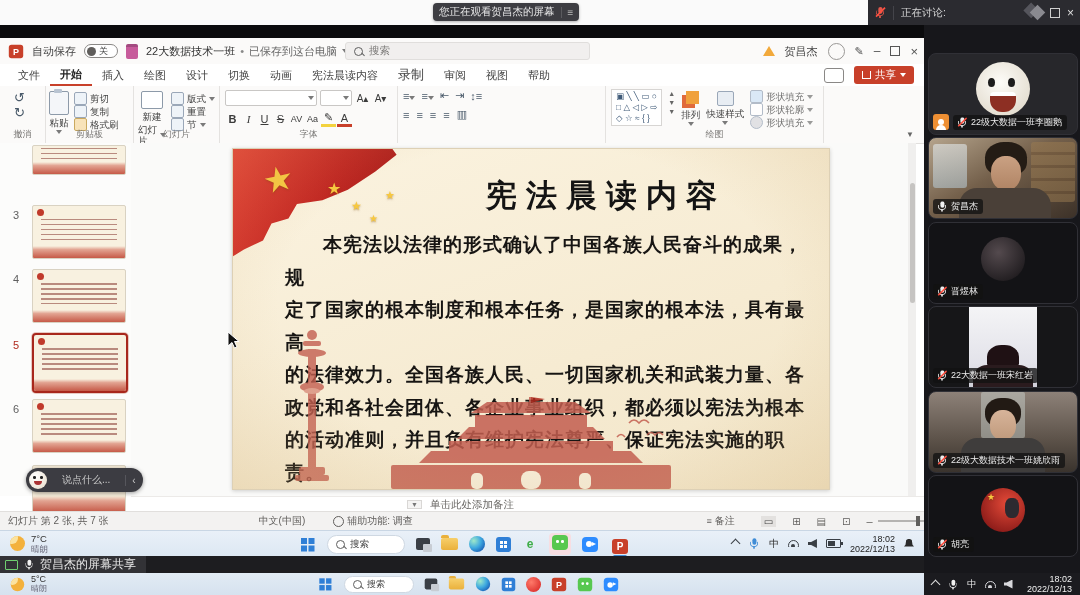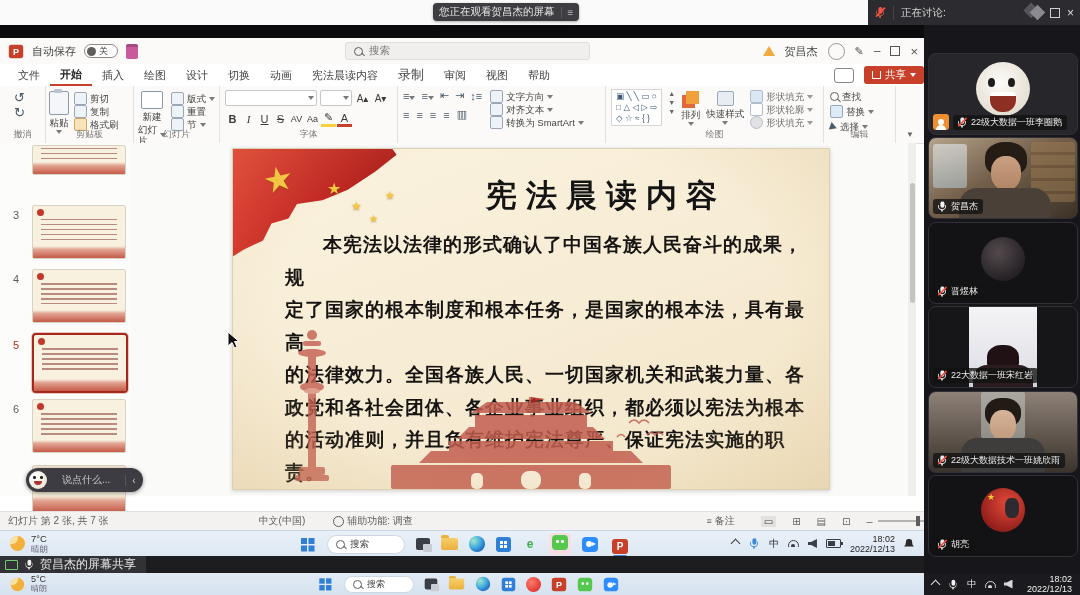--- a/index.html
+++ b/index.html
@@ -99,20 +99,26 @@
 <div class="abs" style="left:0;top:38px;width:924px;height:492px;background:#fff">
 
   <div class="abs f" style="left:0;top:0;width:924px;height:26px;background:#fbfaf9;gap:8px;padding:0 8px;box-sizing:border-box">
     <span class="pptic" style="transform:scale(.9)">P</span>
     <span style="font-size:11px;color:#444">自动保存</span>
     <span class="f" style="width:34px;height:14px;border:1px solid #8a8886;border-radius:8px;background:#fff;gap:3px;padding:0 2px;box-sizing:border-box">
       <span style="width:9px;height:9px;border-radius:50%;background:#605e5c;display:inline-block"></span>
       <span style="font-size:9px;color:#444">关</span>
     </span>
     <span style="width:12px;height:12px;background:#c75b9b;border-radius:2px;display:inline-block;border-top:3px solid #a34a80"></span>
+    <span class="f" style="gap:5px">
+      <span style="font-size:11px;color:#333">22大数据技术一班</span>
+      <span style="font-size:11px;color:#888">•</span>
+      <span style="font-size:11px;color:#666">已保存到这台电脑</span>
+      <span class="caret"></span>
+    </span>
     <span class="abs f" style="left:345px;top:4px;width:245px;height:18px;background:#f1efee;border:1px solid #e0dedc;border-radius:3px;gap:6px;padding:0 8px;box-sizing:border-box">
       <span class="mag"></span>
       <span style="font-size:10.5px;color:#7a7876">搜索</span>
     </span>
     <span class="abs f" style="right:6px;top:0;height:26px;gap:10px">
       <span style="width:0;height:0;border-left:6px solid transparent;border-right:6px solid transparent;border-bottom:10px solid #f2a93b;display:inline-block"></span>
       <span style="font-size:11px;color:#444">贺昌杰</span>
       <span style="width:15px;height:15px;border:1.4px solid #9a9896;border-radius:50%;position:relative;display:inline-block"></span>
       <span style="font-size:11px;color:#555;transform:rotate(0deg)">✎</span>
       <span style="font-size:12px;color:#555">–</span>
@@ -129,21 +135,21 @@
     <span style="font-size:11px;color:#444;padding:0 10px">设计</span>
     <span style="font-size:11px;color:#444;padding:0 10px">切换</span>
     <span style="font-size:11px;color:#444;padding:0 10px">动画</span>
     <span style="font-size:11px;color:#444;padding:0 10px">宪法晨读内容</span>
     <span style="font-size:13px;color:#444;padding:0 10px">录制</span>
     <span style="font-size:11px;color:#444;padding:0 10px">审阅</span>
     <span style="font-size:11px;color:#444;padding:0 10px">视图</span>
     <span style="font-size:11px;color:#444;padding:0 10px">帮助</span>
     <span style="flex:1"></span>
     <span style="width:18px;height:13px;border:1.2px solid #8a8886;border-radius:3px;margin-right:10px;position:relative"></span>
-    <span class="f" style="height:18px;background:#c8402a;border-radius:3px;gap:4px;padding:0 8px;">
+    <span class="f" style="height:18px;background:#c8402a;border-radius:3px;gap:4px;padding:0 8px;margin-right:10px">
       <span style="width:7px;height:7px;border:1.2px solid #fff;border-top:none;position:relative;display:inline-block"></span>
       <span style="font-size:10.5px;color:#fff">共享</span>
       <span class="caret w"></span>
     </span>
   </div>
 
   <div class="abs f" style="left:0;top:48px;width:924px;height:57px;background:#fbfaf9;border-bottom:1px solid #e1dfdd;align-items:stretch">
     <div class="grp" style="width:46px">
       <div style="padding:4px 0 0 14px;font-size:13px;color:#4a5a6a;line-height:15px">
         <div>↺</div>
@@ -233,37 +239,20 @@
           <span>↕≡</span>
         </div>
         <div class="f" style="gap:7px;font-size:11px;color:#4a5a6a;margin-top:6px">
           <span>≡</span>
           <span>≡</span>
           <span>≡</span>
           <span>≡</span>
           <span>▥</span>
         </div>
       </div>
-      <div style="margin-top:1px">
-        <div class="rbtn">
-            <span class="chip"></span>
-            <span>文字方向</span>
-            <span class="caret"></span>
-          </div>
-        <div class="rbtn">
-            <span class="chip"></span>
-            <span>对齐文本</span>
-            <span class="caret"></span>
-          </div>
-        <div class="rbtn">
-            <span class="chip"></span>
-            <span>转换为 SmartArt</span>
-            <span class="caret"></span>
-          </div>
-      </div>
     </div>
     <div class="grp f" style="width:218px;gap:6px;padding:3px 5px 12px;align-items:flex-start">
       <div style="border:1px solid #d7d5d3;background:#fff;padding:1px 4px;font-size:8.5px;color:#3f5a78;line-height:11px">
         <div>▣ ╲ ╲ ▭ ○</div>
         <div>□ △ ◁ ▷ ⇨</div>
         <div>◇ ☆ ≈ { }</div>
       </div>
       <div style="font-size:7px;color:#666;line-height:9px;text-align:center">
         <div>▲</div>
         <div>▼</div>
@@ -290,37 +279,20 @@
             <span>形状轮廓</span>
             <span class="caret"></span>
           </div>
         <div class="rbtn">
             <span class="chip" style="background:#d9d9de;border-radius:50%"></span>
             <span>形状填充</span>
             <span class="caret"></span>
           </div>
       </div>
       <div class="glabel">绘图</div>
-    </div>
-    <div class="grp" style="width:72px;padding:4px 6px 12px;box-sizing:border-box">
-      <div class="rbtn" style="margin-bottom:2px">
-          <span class="mag"></span>
-          <span>查找</span>
-        </div>
-      <div class="rbtn" style="margin-bottom:2px">
-          <span class="chip" style="background:#dcebf7"></span>
-          <span>替换</span>
-          <span class="caret"></span>
-        </div>
-      <div class="rbtn">
-          <span style="width:0;height:0;border-top:4px solid transparent;border-bottom:4px solid transparent;border-left:7px solid #4a5a6a;transform:rotate(20deg);display:inline-block"></span>
-          <span>选择</span>
-          <span class="caret"></span>
-        </div>
-      <div class="glabel">编辑</div>
     </div>
     <div style="flex:1;position:relative">
       <span style="position:absolute;right:10px;bottom:4px;font-size:8px;color:#666">▼</span>
     </div>
   </div>
 
   <div class="abs" style="left:0;top:105px;width:131px;height:353px_;height:353px;background:#fcfcfb;border-right:1px solid #e3e1df">
     <div class="thumb" style="top:2px;height:28px">
         <div class="tband"></div>
         <div class="tlines" style="top:2px;height:14px"></div>
@@ -427,20 +399,24 @@
 
     <svg width="13" height="19" style="position:absolute;left:96px;top:188px;z-index:6">
       <polygon points="1,1 1,15 5,11.5 7.5,17 10,16 7.5,10.5 12,10.5" fill="#111" stroke="#fff" stroke-width="1"></polygon>
     </svg>
 
     <div class="abs" style="right:0;top:0;width:8px;height:353px;background:#f0efee">
       <div style="position:absolute;left:1.5px;top:40px;width:5px;height:120px;background:#c6c4c2;border-radius:3px"></div>
     </div>
   </div>
 
+  <div class="abs f" style="left:131px;top:458px;width:793px;height:15px;background:#fff;border-top:1px solid #eceae8;gap:8px">
+    <span style="margin-left:276px;font-size:7px;color:#777;border:1px solid #d9d7d5;padding:0 3px;background:#f5f4f3">▼</span>
+    <span style="font-size:10.5px;color:#6b6966">单击此处添加备注</span>
+  </div>
 
   <div class="abs f" style="left:0;top:473px;width:1014px;height:19px;background:#f3f2f1;border-top:1px solid #e1dfdd;gap:0;padding:0 8px;box-sizing:border-box">
     <span style="font-size:10px;color:#605e5c">幻灯片 第 2 张, 共 7 张</span>
     <span style="font-size:10px;color:#605e5c;margin-left:150px">中文(中国)</span>
     <span class="f" style="gap:3px;margin-left:28px">
       <span style="width:9px;height:9px;border:1.2px solid #605e5c;border-radius:50%;display:inline-block"></span>
       <span style="font-size:10px;color:#605e5c">辅助功能: 调查</span>
     </span>
     <span style="flex:1"></span>
     <span class="f" style="gap:3px;margin-right:18px">

